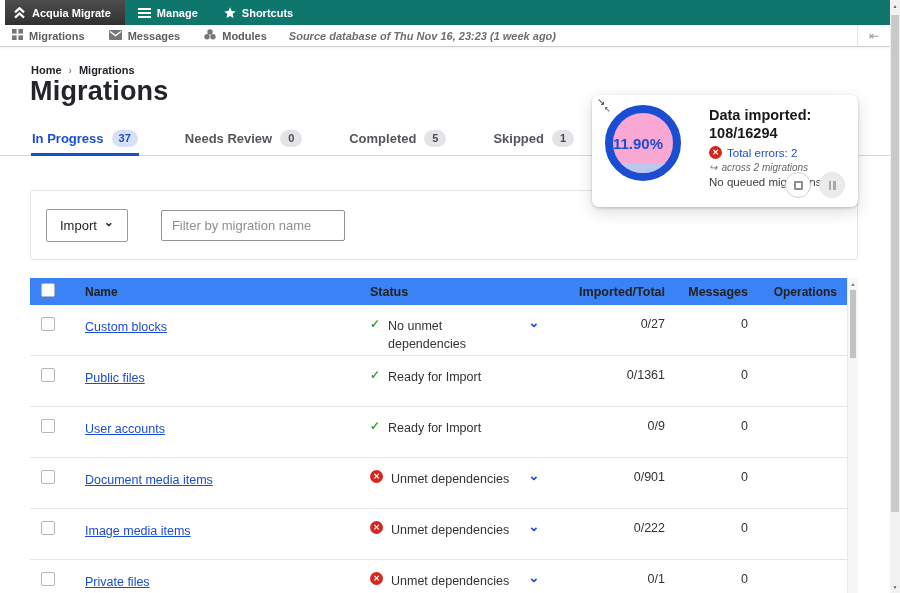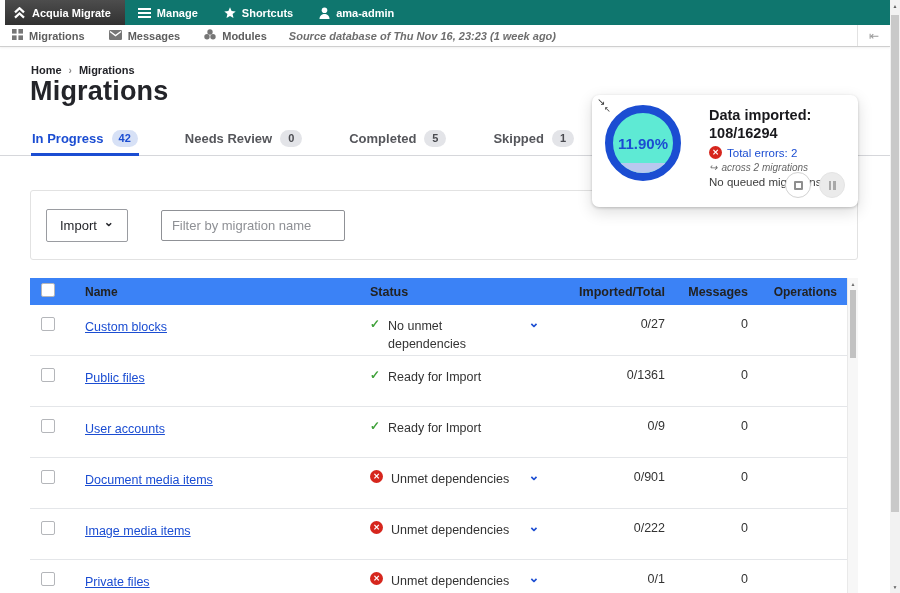--- a/index.html
+++ b/index.html
@@ -72,21 +72,21 @@
   
   .page-scrollbar{position:absolute;right:0;top:0;width:10px;height:593px;background:#f2f2f2}
   .p-scroll-up{position:absolute;top:3px;left:0;right:0;text-align:center;font-size:5px;color:#5f5f5f;cursor:pointer}
   .p-scroll-thumb{position:absolute;left:1px;top:15px;width:8px;height:497px;background:#c9c9c9;cursor:pointer}
   .p-scroll-down{position:absolute;bottom:3px;left:0;right:0;text-align:center;font-size:5px;color:#5f5f5f;cursor:pointer}
 
   
   .status-card{position:absolute;left:592px;top:95px;width:266px;height:112px;background:#fff;border-radius:7px;box-shadow:0 1px 3px rgba(0,0,0,.2),0 5px 16px rgba(0,0,0,.14);z-index:30}
   .collapse-se{position:absolute;left:5px;top:1px;font-size:10px;color:#3a3a3a}
   .collapse-nw{position:absolute;left:12px;top:10px;font-size:8px;color:#3a3a3a}
-  .progress-ring{position:absolute;left:13px;top:10px;width:76px;height:76px;border:8px solid var(--accent);border-radius:50%;display:flex;align-items:center;justify-content:center;overflow:hidden;background:#5eead4}
+  .progress-ring{position:absolute;left:13px;top:10px;width:76px;height:76px;border:8px solid var(--accent);border-radius:50%;display:flex;align-items:center;overflow:hidden;background:#f9a8d4}
   .progress-fill{position:absolute;left:0;right:0;bottom:0;height:10px;background:var(--ring-fill)}
   .progress-label{position:relative;font-size:15px;font-weight:bold;color:var(--accent)}
   .card-info{position:absolute;left:117px;top:11px;width:142px}
   .card-title{font-size:14.5px;font-weight:bold;color:#19191d;line-height:18px}
   .errors-row{display:flex;align-items:center;gap:5px;margin-top:4px;cursor:pointer}
   .errors-link{font-size:11.5px;color:var(--accent)}
   .across-row{font-size:10px;font-style:italic;color:#666;margin-top:3px;display:flex;gap:4px;align-items:center}
   .queue-row{font-size:11.5px;color:#3c3c3c;margin-top:3px}
   .card-buttons{position:absolute;right:13px;bottom:9px;display:flex;gap:8px}
   .stop-btn{width:26px;height:26px;border-radius:50%;background:#fff;border:1px solid #d2d2d2;display:flex;align-items:center;justify-content:center;cursor:pointer}
@@ -120,29 +120,20 @@
       <span>Manage</span>
     </div>
     <div class="topitem">
       <span>
         <svg width="12" height="12" viewBox="0 0 12 12">
             <polygon points="6,0.3 7.6,4 11.7,4.4 8.6,7 9.5,11 6,8.9 2.5,11 3.4,7 0.3,4.4 4.4,4" fill="#fff"></polygon>
           </svg>
       </span>
       <span>Shortcuts</span>
     </div>
-    <div class="topitem">
-      <span>
-        <svg width="11" height="12" viewBox="0 0 11 12">
-            <circle cx="5.5" cy="3.2" r="2.8" fill="#fff"></circle>
-            <path d="M0.5 12 C0.5 8.6 3 7 5.5 7 C8 7 10.5 8.6 10.5 12 Z" fill="#fff"></path>
-          </svg>
-      </span>
-      <span>ama-admin</span>
-    </div>
   </div>
 
   <div class="toolbar">
     <div class="toolitem">
       <span>
         <svg width="11" height="11" viewBox="0 0 11 11">
             <rect x="0" y="0" width="4.6" height="4.6" fill="#767676"></rect>
             <rect x="6.4" y="0" width="4.6" height="4.6" fill="#767676"></rect>
             <rect x="0" y="6.4" width="4.6" height="4.6" fill="#767676"></rect>
             <rect x="6.4" y="6.4" width="4.6" height="4.6" fill="#767676"></rect>
@@ -178,21 +169,21 @@
   <div class="breadcrumb">
     <span>Home</span>
     <span class="crumb-sep">›</span>
     <span>Migrations</span>
   </div>
   <div class="page-title">Migrations</div>
 
   <div class="tabbar">
     <div class="tab active">
       <span>In Progress</span>
-      <span class="badge">42</span>
+      <span class="badge">37</span>
     </div>
     <div class="tab">
       <span>Needs Review</span>
       <span class="badge">0</span>
     </div>
     <div class="tab">
       <span>Completed</span>
       <span class="badge">5</span>
     </div>
     <div class="tab">

